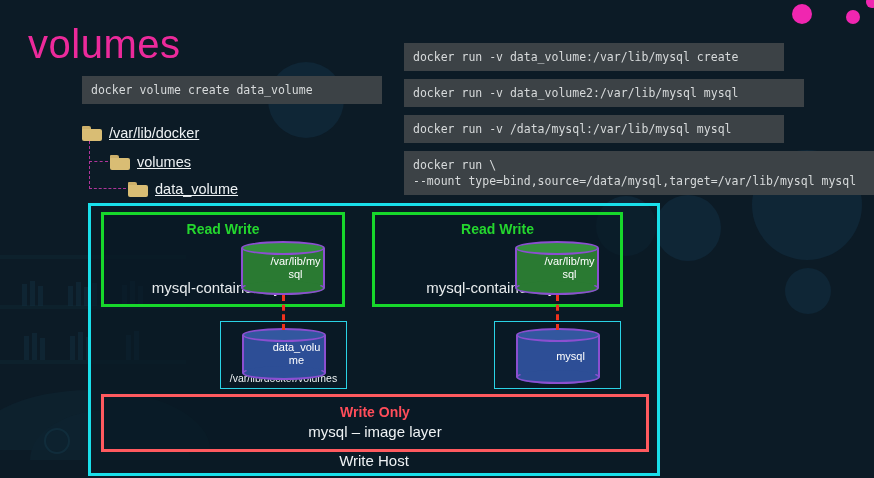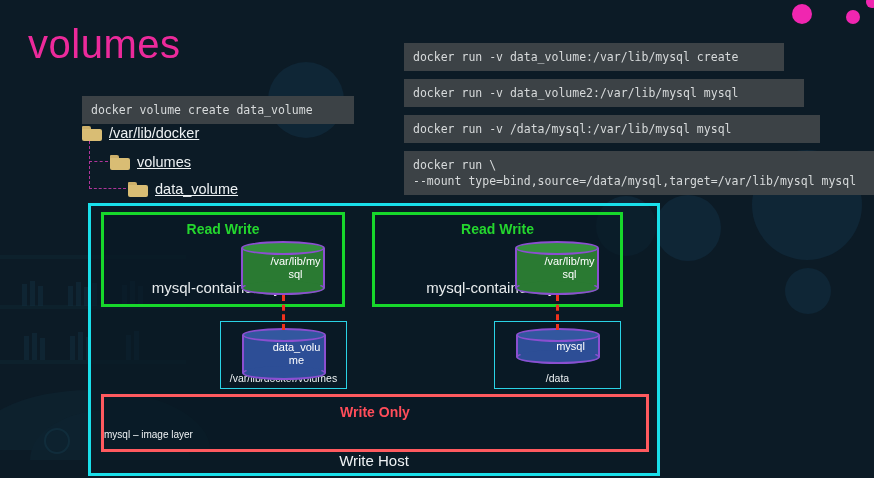--- a/index.html
+++ b/index.html
@@ -182,22 +182,23 @@
     position: absolute;
     left: 0; right: 0; top: 7px;
     text-align: center;
     color: #ff4d5a;
     font-size: 14px;
     font-weight: bold;
   }
   .ro-sub {
     position: absolute;
     left: 0; right: 0; bottom: 9px;
+    text-align: center;
     color: #eef2f4;
-    font-size: 10px;
+    font-size: 15px;
   }
 
   
   .cyl { position: absolute; }
   .cyl .side {
     position: absolute;
     left: 0; top: 7px;
     width: 100%;
     height: calc(100% - 14px);
     border-left: 2px solid #8b4fd0;
@@ -295,27 +296,27 @@
     <div class="bg-book" style="left:126px;top:335px;width:5px;height:25px;"></div>
     <div class="bg-book" style="left:134px;top:331px;width:5px;height:29px;"></div>
 
     <div class="dot-magenta" style="left:792px;top:4px;width:20px;height:20px;"></div>
     <div class="dot-magenta" style="left:846px;top:10px;width:14px;height:14px;"></div>
     <div class="dot-magenta" style="left:866px;top:-4px;width:12px;height:12px;"></div>
   </div>
 
   <div class="title">volumes</div>
 
-  <div class="cmd" style="left:82px; top:96px; width:272px;">docker volume create data_volume</div>
+  <div class="cmd" style="left:82px; top:76px; width:300px;">docker volume create data_volume</div>
 
   <div class="cmd" style="left:404px; top:43px; width:380px;">docker run -v data_volume:/var/lib/mysql create</div>
 
   <div class="cmd" style="left:404px; top:79px; width:400px;">docker run -v data_volume2:/var/lib/mysql mysql</div>
 
-  <div class="cmd" style="left:404px; top:115px; width:416px;">docker run -v /data/mysql:/var/lib/mysql mysql</div>
+  <div class="cmd" style="left:404px; top:115px; width:380px;">docker run -v /data/mysql:/var/lib/mysql mysql</div>
 
   <div class="cmd" style="left:404px; top:151px; width:478px;">docker run \
 --mount type=bind,source=/data/mysql,target=/var/lib/mysql mysql</div>
 
   <div class="tree">
     <div class="tree-line" style="left:89px; top:141px; height:48px;"></div>
     <div class="tree-line-h" style="left:89px; top:161px; width:19px;"></div>
     <div class="tree-line-h" style="left:89px; top:188px; width:37px;"></div>
 
     <div class="tree-row" style="left:82px; top:125px;">
@@ -387,21 +388,21 @@
       <div class="filltop"></div>
       <div class="label">/var/lib/mysql</div>
     </div>
 
     <div class="connector" style="left:465px; top:89px; height:35px;"></div>
 
     <div class="vol-box" style="left:403px; top:115px; width:127px; height:68px;">
       <div class="vol-path">/data</div>
     </div>
 
-    <div class="cyl cyl-blue" style="left:425px; top:122px; width:84px; height:36px;">
+    <div class="cyl cyl-blue" style="left:425px; top:122px; width:84px; height:56px;">
       <div class="fill"></div>
       <div class="fillbot"></div>
       <div class="side"></div>
       <div class="bot"></div>
       <div class="filltop"></div>
       <div class="label">mysql</div>
     </div>
 
     <div class="ro-box" style="left:10px; top:188px; width:548px; height:58px;">
       <div class="ro-title">Write Only</div>

